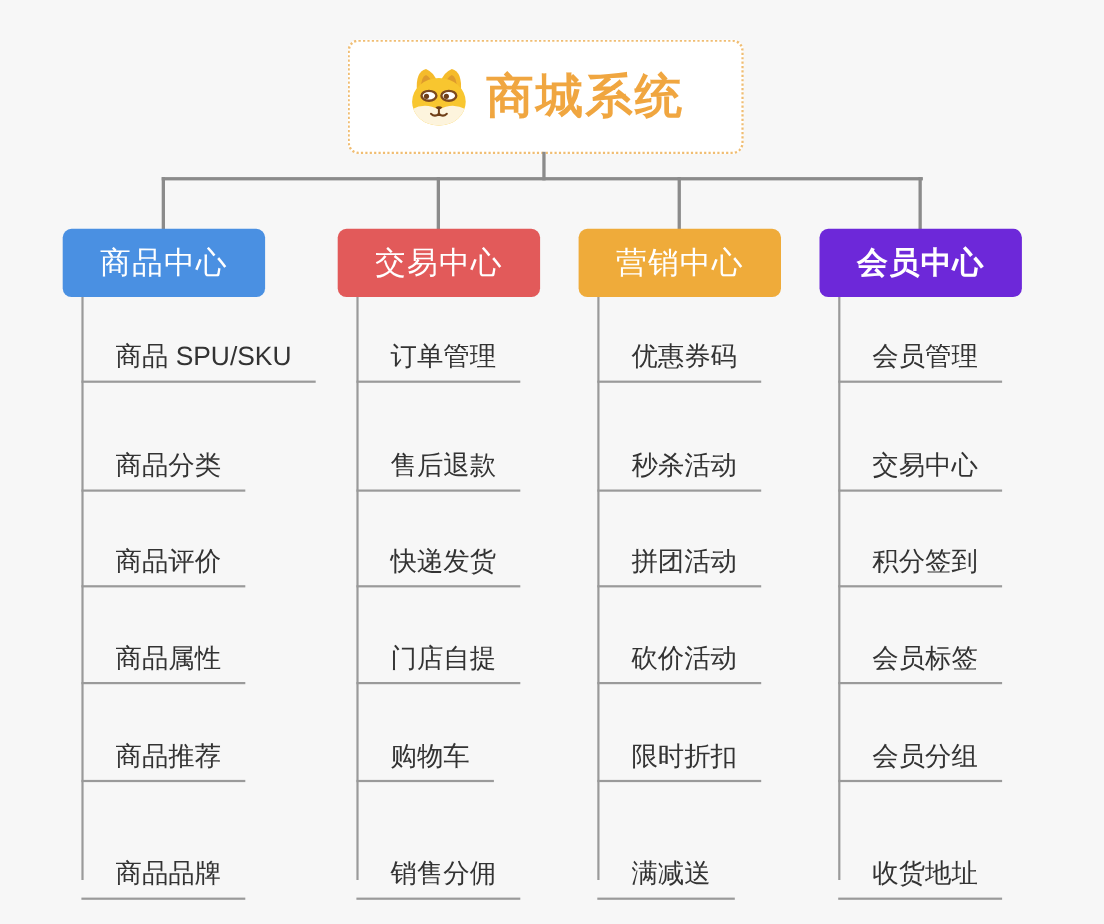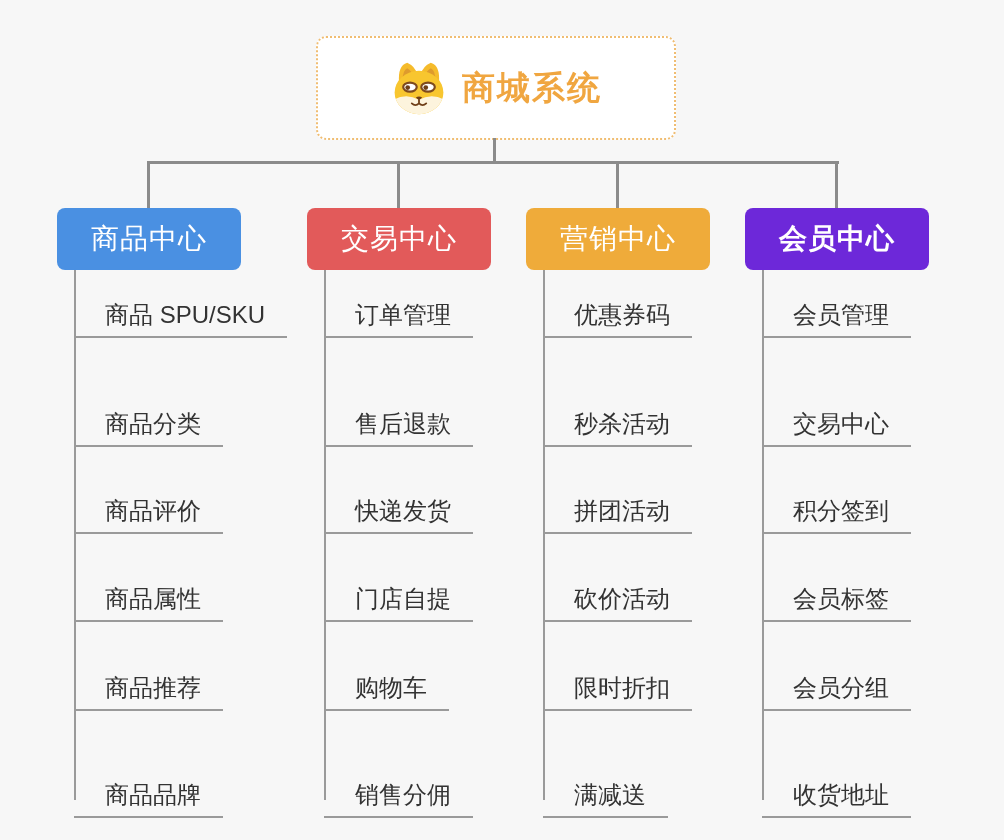--- a/index.html
+++ b/index.html
@@ -19,21 +19,21 @@
     width:360px;height:104px;
     background:#ffffff;
     border:2px dotted var(--root-border,#f0bd72);
     border-radius:10px;
     box-sizing:border-box;
     display:flex;align-items:center;justify-content:center;
     gap:14px;
     cursor:pointer;
   }
   .root-title{
-    font-size:33px;
+    font-size:43px;
     font-weight:bold;
     letter-spacing:2px;
     color:var(--root-accent,#f0a640);
   }
   .dog{width:58px;height:56px;display:block;}
   
   .line{position:absolute;background:var(--connector,#8b8b8b);}
   .root-drop{left:493px;top:138px;width:3px;height:26px;}
   .hline{left:147px;top:161px;width:692px;height:3px;}
   .drop{top:161px;width:3px;height:48px;}
@@ -64,21 +64,21 @@
   .leaf{
     position:absolute;left:17px;
     white-space:nowrap;
     font-size:24px;
     line-height:30px;
     color:var(--leaf-text,#333333);
     padding:0 22px 6px 31px;
     border-bottom:2px solid var(--underline,#9a9a9a);
     cursor:pointer;
   }
-  .leaf:nth-child(1){top:92px;}
+  .leaf:nth-child(1){top:102px;}
   .leaf:nth-child(2){top:201px;}
   .leaf:nth-child(3){top:288px;}
   .leaf:nth-child(4){top:376px;}
   .leaf:nth-child(5){top:465px;}
   .leaf:nth-child(6){top:554px;margin-top:18px;}
 </style>
 </head>
 <body style="--bg: #f7f7f7;">
 
 <div class="canvas" style="--bg: #f7f7f7; --connector: #8b8b8b; --underline: #9a9a9a; --root-accent: #f0a640; --root-border: #f0bd72; --leaf-text: #333333;">

